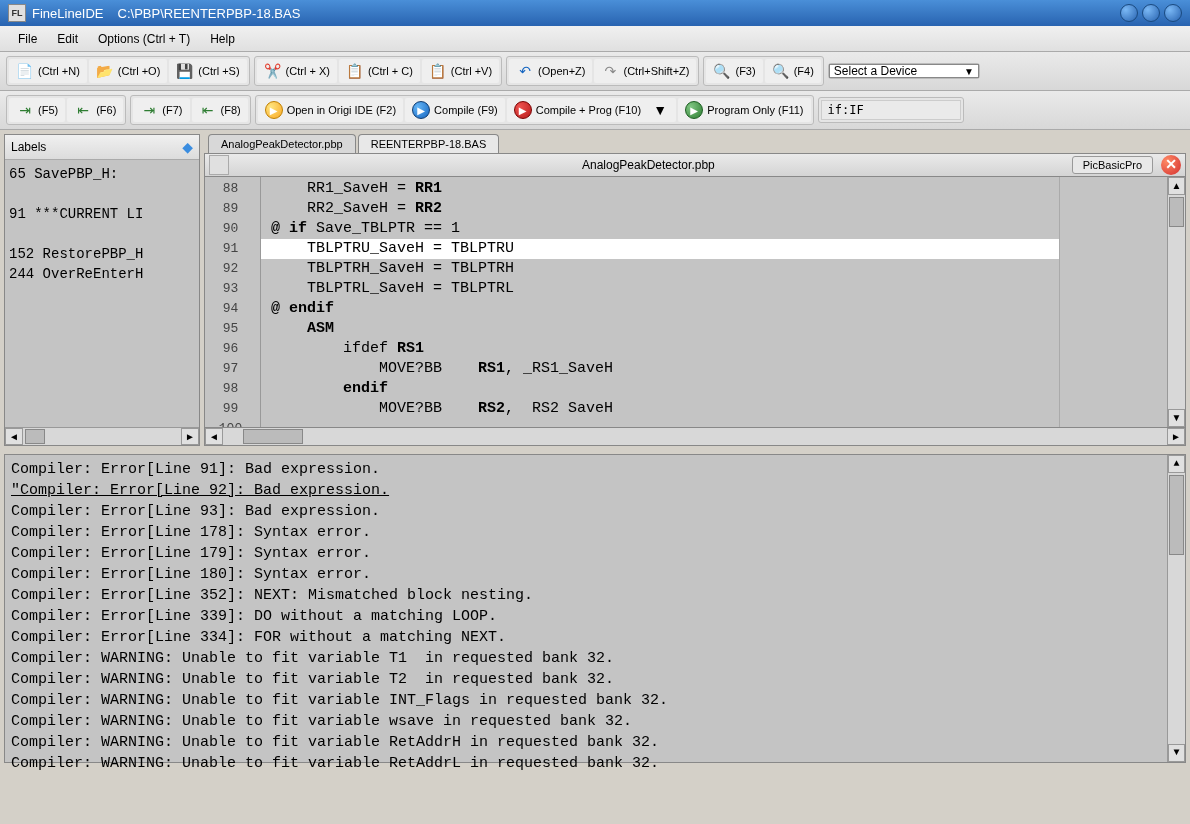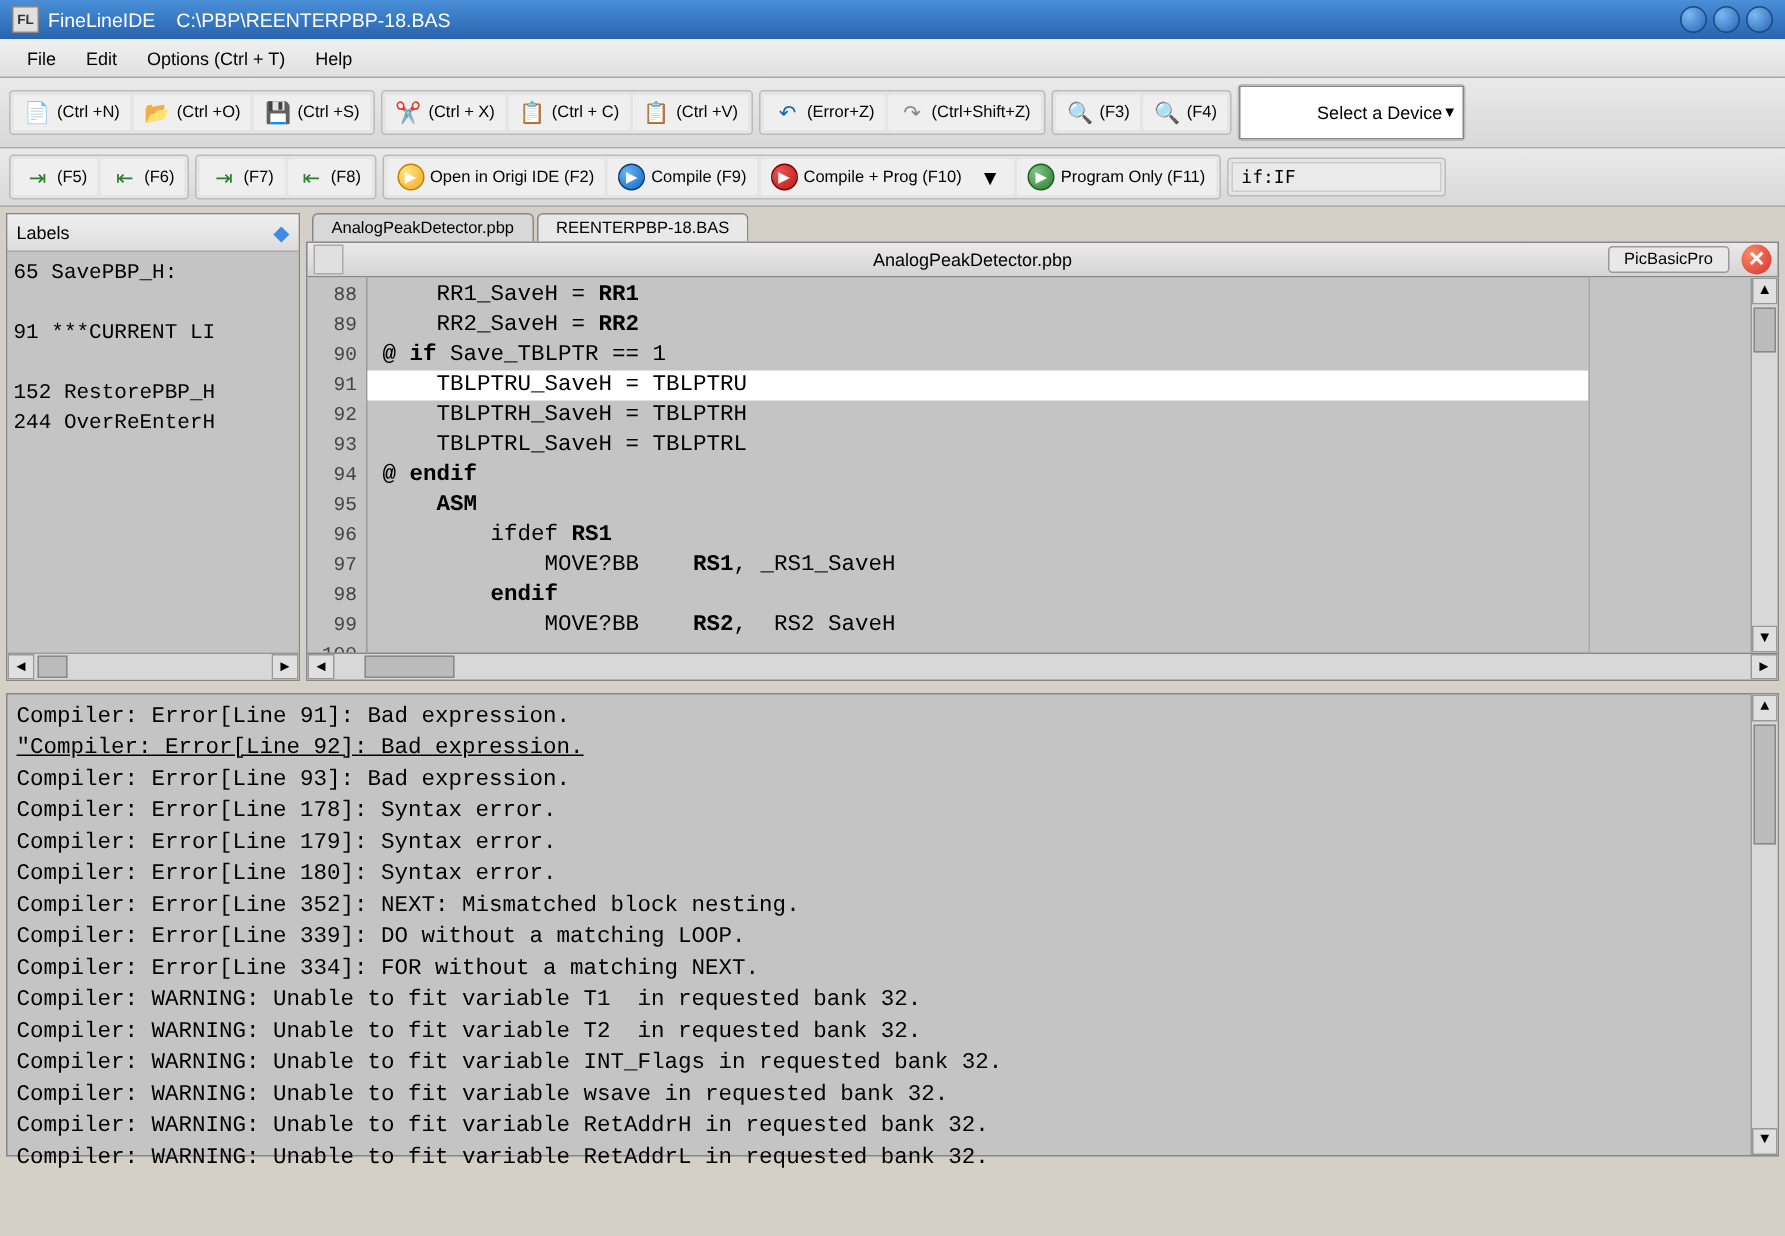--- a/index.html
+++ b/index.html
@@ -10,21 +10,21 @@
 .titlebar .spacer { flex: 1; }
 .titlebar .win-btns { display: flex; gap: 4px; }
 .titlebar .win-btn { width: 18px; height: 18px; border-radius: 50%; background: radial-gradient(circle at 30% 30%, #7ab8f5, #2863b0); border: 1px solid #1a4a80; }
 .menubar { background: linear-gradient(to bottom, #f0f0f0, #e0e0e0); height: 26px; display: flex; align-items: center; padding: 0 8px; border-bottom: 1px solid #aaa; }
 .menubar .menu-item { padding: 4px 10px; cursor: pointer; }
 .toolbar { background: linear-gradient(to bottom, #eaeaea, #d8d8d8); padding: 4px 6px; border-bottom: 1px solid #aaa; display: flex; gap: 4px; align-items: center; flex-wrap: wrap; }
 .toolbar-group { display: flex; gap: 2px; align-items: center; border: 1px solid #bbb; border-radius: 3px; padding: 2px; background: #e5e5e5; }
 .tbtn { display: flex; align-items: center; gap: 4px; padding: 2px 6px; border: 1px solid transparent; border-radius: 2px; cursor: pointer; min-height: 24px; background: #efefef; }
 .tbtn .icon { width: 18px; height: 18px; display: inline-flex; align-items: center; justify-content: center; font-size: 14px; }
 .tbtn .label { font-size: 11px; white-space: nowrap; }
-.device-select { border: 1px solid #888; background: white; padding: 2px 4px; min-width: 150px; height: 36px; display: flex; align-items: center; justify-content: flex-end; }
+.device-select { border: 1px solid #888; background: white; padding: 2px 4px; min-width: 150px; height: 14px; display: flex; align-items: center; justify-content: space-between; }
 .device-select .arrow { font-size: 10px; }
 .if-box { border: 1px solid #ccc; padding: 2px 6px; min-width: 140px; background: #eaeaea; font-family: monospace; font-size: 12px; }
 .main-area { display: flex; height: 320px; }
 .sidebar { width: 196px; border: 1px solid #888; margin: 4px; background: #c8c8c8; display: flex; flex-direction: column; }
 .sidebar-header { display: flex; align-items: center; padding: 4px 6px; border-bottom: 1px solid #aaa; background: linear-gradient(to bottom, #f0f0f0, #dcdcdc); }
 .sidebar-header .lbl { flex: 1; }
 .sidebar-header .diamond { color: #3a8de0; font-size: 14px; }
 .sidebar-content { flex: 1; padding: 4px; font-family: "Courier New", monospace; font-size: 14px; background: #c4c4c4; overflow: hidden; }
 .sidebar-content .line { white-space: nowrap; line-height: 20px; }
 .sidebar .hscroll { height: 18px; background: #d0d0d0; border-top: 1px solid #999; display: flex; }
@@ -34,21 +34,21 @@
 .editor-area { flex: 1; display: flex; flex-direction: column; margin: 4px 4px 4px 0; }
 .tabs { display: flex; gap: 2px; padding: 0 4px; }
 .tab { padding: 3px 12px; border: 1px solid #888; border-bottom: none; border-radius: 4px 4px 0 0; background: #d8d8d8; font-size: 11px; cursor: pointer; }
 .tab.active { background: #e8e8e8; }
 .editor-header { display: flex; align-items: center; background: linear-gradient(to bottom, #eaeaea, #d4d4d4); border: 1px solid #888; height: 24px; }
 .editor-header .fname { flex: 1; text-align: center; font-size: 12px; }
 .editor-header .lang-btn { padding: 2px 10px; border: 1px solid #999; border-radius: 3px; margin: 0 4px; background: #e8e8e8; font-size: 11px; }
 .editor-header .close-btn { width: 20px; height: 20px; border-radius: 50%; background: radial-gradient(circle at 30% 30%, #ff8a65, #d32f2f); color: white; text-align: center; line-height: 18px; margin: 0 4px; font-weight: bold; font-size: 14px; }
 .editor-header .placeholder-btn { width: 20px; height: 20px; border: 1px solid #aaa; margin-left: 4px; background: #e0e0e0; }
 .code-wrap { display: flex; border: 1px solid #888; border-top: none; flex: 1; background: #c4c4c4; overflow: hidden; position: relative; }
-.gutter { width: 40px; background: #c4c4c4; border-right: 1px solid #999; text-align: right; font-family: "Courier New", monospace; font-size: 13px; padding: 2px 6px 2px 2px; color: #444; }
+.gutter { width: 56px; background: #c4c4c4; border-right: 1px solid #999; text-align: center; font-family: "Courier New", monospace; font-size: 13px; padding: 2px 6px 2px 2px; color: #444; }
 .gutter .gline { height: 20px; line-height: 20px; }
 .code { flex: 1; font-family: "Courier New", monospace; font-size: 15px; padding: 2px 0; }
 .code .cline { height: 20px; line-height: 20px; padding-left: 10px; white-space: pre; }
 .code .cline.selected { background: #ffffff; }
 .code b { font-weight: bold; }
 .right-margin { width: 108px; border-left: 1px solid #aaa; background: #c4c4c4; }
 .vscroll { width: 18px; background: #d8d8d8; border-left: 1px solid #999; display: flex; flex-direction: column; }
 .vscroll .sbtn { height: 18px; border: 1px solid #999; background: #e0e0e0; text-align: center; font-size: 10px; line-height: 16px; }
 .vscroll .track { flex: 1; position: relative; background: #d8d8d8; }
 .vscroll .thumb { position: absolute; top: 2px; height: 30px; left: 1px; right: 1px; background: #bbb; border: 1px solid #888; }
@@ -116,21 +116,21 @@
         <span class="label">(Ctrl + C)</span>
       </div>
     <div class="tbtn">
         <span class="icon">📋</span>
         <span class="label">(Ctrl +V)</span>
       </div>
   </div>
   <div class="toolbar-group">
     <div class="tbtn">
         <span class="icon" style="color:#1565c0">↶</span>
-        <span class="label">(Error+Z)</span>
+        <span class="label">(Open+Z)</span>
       </div>
     <div class="tbtn">
         <span class="icon" style="color:#888">↷</span>
         <span class="label">(Ctrl+Shift+Z)</span>
       </div>
   </div>
   <div class="toolbar-group">
     <div class="tbtn">
         <span class="icon">🔍</span>
         <span class="label">(F3)</span>

